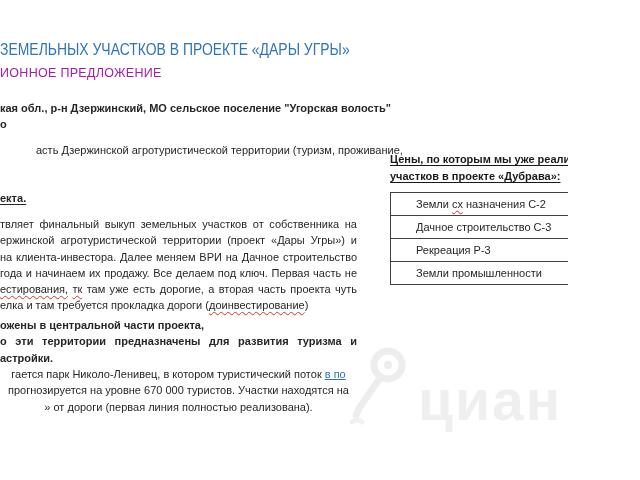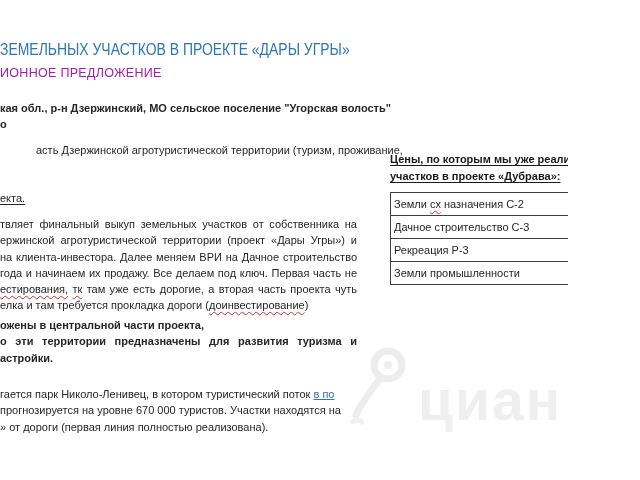--- a/index.html
+++ b/index.html
@@ -36,32 +36,32 @@
   .text-group {
     position: absolute; left: 0;
     width: 357px;
     color: #262626;
   }
   .g1 { top: 100px; font-weight: bold; }
   .g2 { top: 142px; padding-left: 36px; }
   .g3 { top: 190px; }
   .g4 { top: 216px; }
   .g5 { top: 317px; font-weight: bold; }
-  .g6 { top: 386px; }
+  .g6 { top: 366px; text-align: center; }
 
   .line {
     font-size: 11px;
     line-height: 16.3px;
     white-space: nowrap;
   }
   .line.justify {
     text-align: justify;
     text-align-last: justify;
   }
-  .line.bold { font-weight: 400; }
+  .line.bold { font-weight: 700; }
   .line.underline { text-decoration: underline; text-underline-offset: 2px; }
 
   .misspell {
     text-decoration-line: underline;
     text-decoration-style: wavy;
     text-decoration-color: #D93025;
     text-decoration-thickness: 1px;
     text-underline-offset: 2px;
   }
   .hyperlink {
@@ -94,21 +94,21 @@
     color: #262626;
   }
   .prices-table td {
     border: 1px solid #404040;
     height: 22px;
     padding: 0;
     vertical-align: middle;
     white-space: nowrap;
     overflow: hidden;
   }
-  .prices-table td.label-cell { width: 193px; padding-left: 3px; margin-top: 28px; }
+  .prices-table td.label-cell { width: 193px; padding-left: 25px; margin-top: 28px; }
   .prices-table td.value-cell { width: 230px; padding-left: 37px; }
   .prices-table tr:first-child td.value-cell { padding-left: 43px; }
 
   
   .watermark {
     position: absolute; left: 350px; top: 344px;
     display: flex; align-items: flex-start;
     pointer-events: none;
   }
   .watermark-text {

